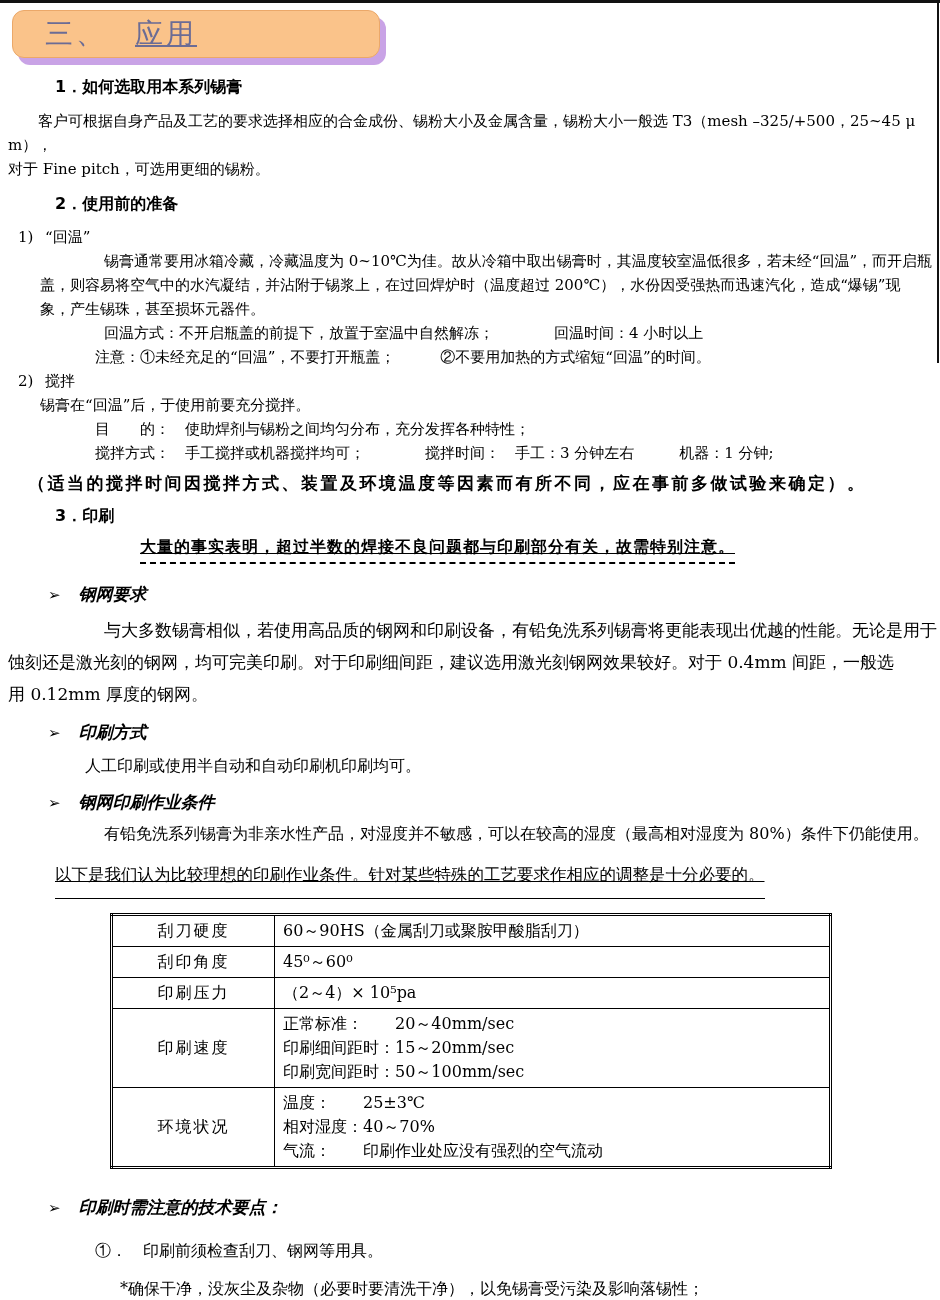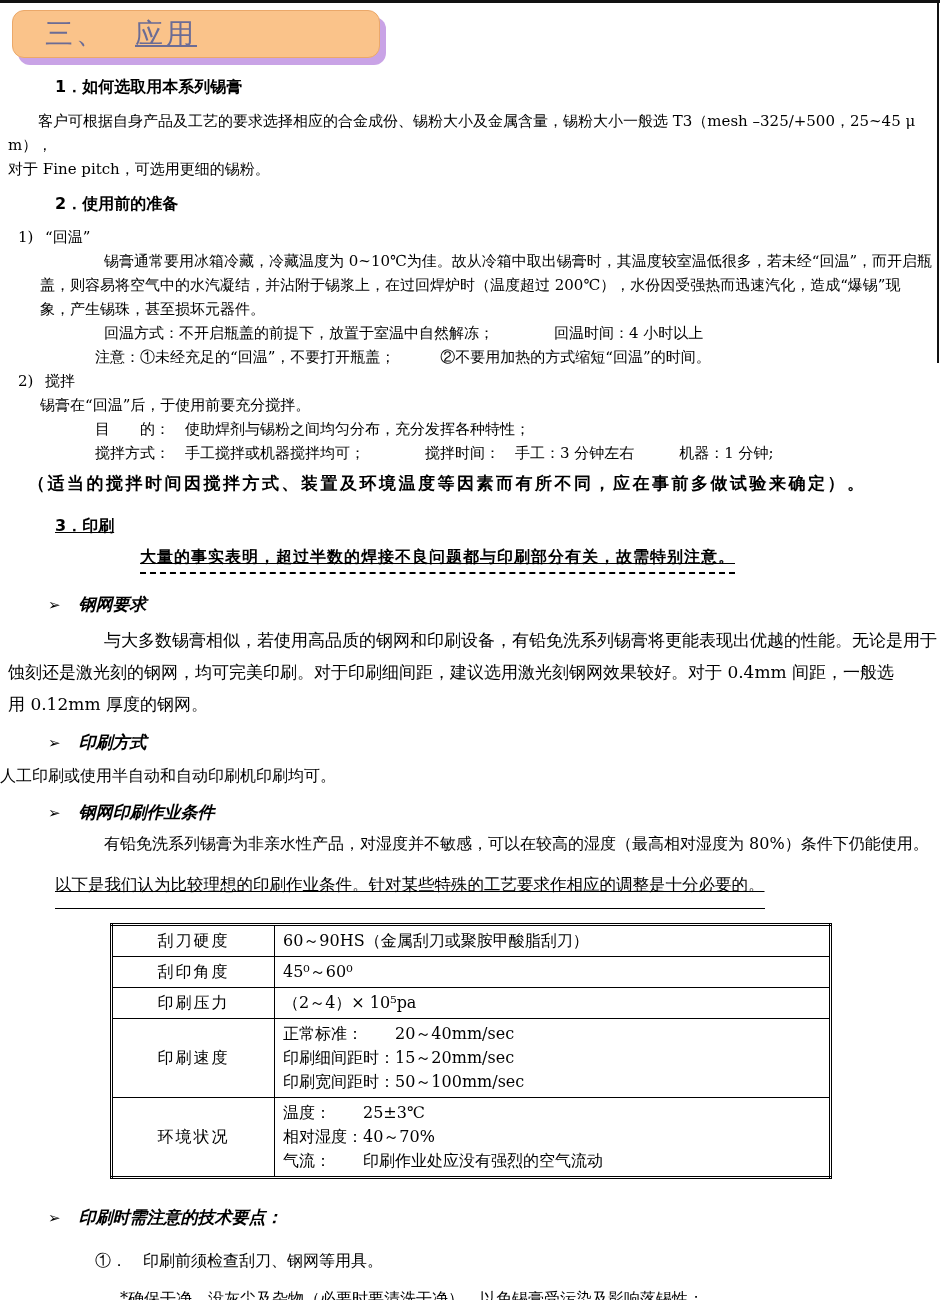--- a/index.html
+++ b/index.html
@@ -18,27 +18,27 @@
     font-size:28px;letter-spacing:3px;color:var(--header_text,#6B6C95);
   }
   .header-title{text-decoration:underline;margin-left:28px;}
 
   .sec-head{
     font-family:"DejaVu Sans","Liberation Sans",sans-serif;font-weight:bold;
     font-size:16px;line-height:26px;margin-left:55px;
   }
   .h1{margin-top:16px;}
   .h2{margin-top:10px;}
-  .h3{margin-top:18px;text-decoration:underline;}
+  .h3{margin-top:8px;}
 
   .t{font-size:15px;line-height:24px;}
   .t16{font-size:16px;line-height:24px;}
   .big{font-size:17px;line-height:32px;}
   .ml8{margin-left:8px}.ml18{margin-left:18px}.ml40{margin-left:40px}
-  .ml48{margin-left:48px}.ml78{margin-left:104px}.ml85{}
+  .ml48{margin-left:48px}.ml78{margin-left:104px}.ml85{margin-left:85px}
   .ml95{margin-left:95px}.ml120{margin-left:120px}.mt8{margin-top:8px}.mt10{margin-top:10px}.mt12{margin-top:12px}
   .mt14{margin-top:14px}.mt18{margin-top:18px}.mt20{margin-top:20px}.mt26{margin-top:26px}
 
   .p1a{margin-top:9px;text-indent:30px;margin-right:5px;}
   .list-num{display:inline-block;width:27px;}
   .list-title{}
 
   .stir-note{
     font-family:"DejaVu Sans","Liberation Sans",sans-serif;font-weight:bold;
     font-size:17px;line-height:24px;letter-spacing:2.5px;margin:6px 0 0 28px;

